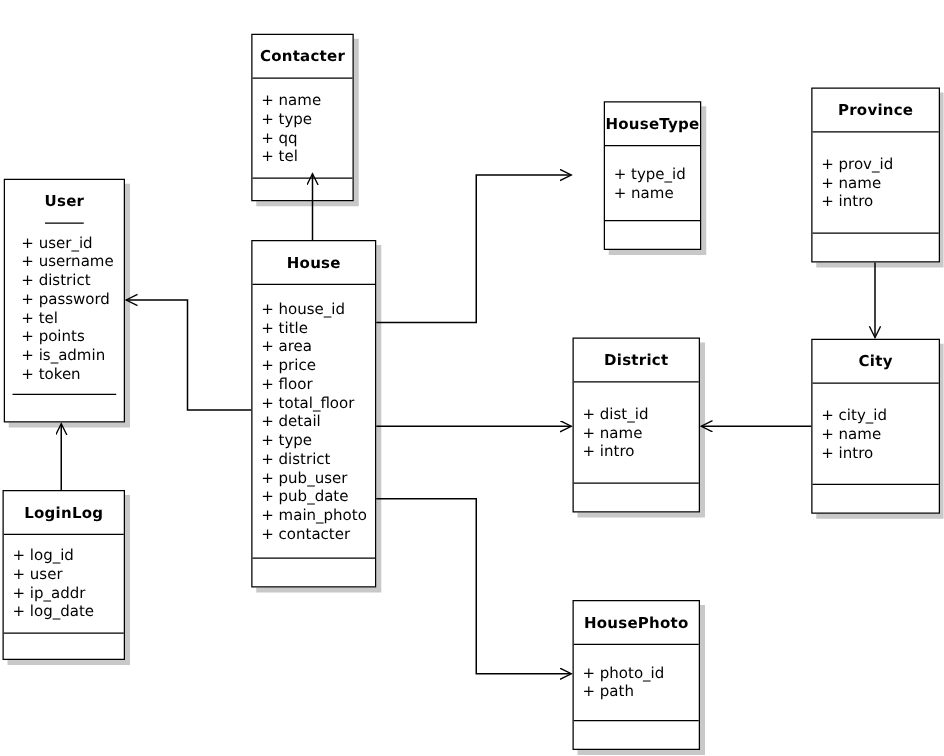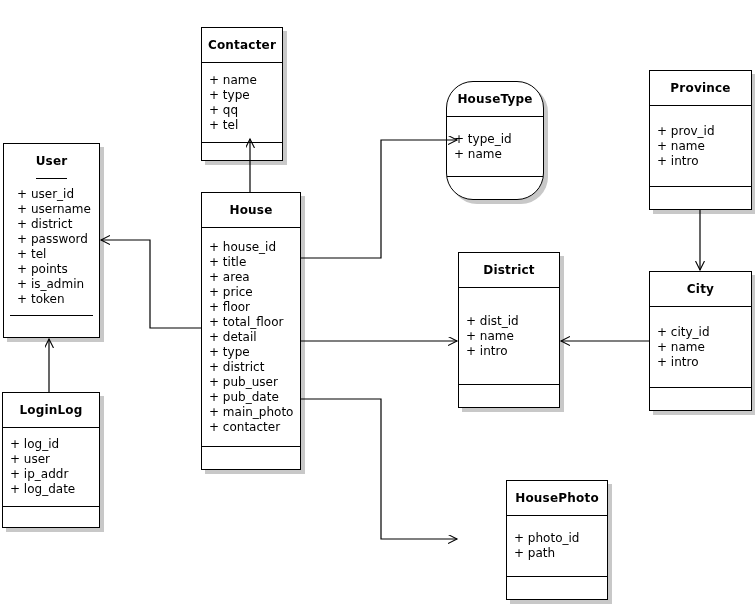--- a/index.html
+++ b/index.html
@@ -121,56 +121,56 @@
     <div class="uml-class" style="left: 2px; top: 392px; width: 98px; height: 136px;">
       <div class="uml-title">LoginLog</div>
       <div class="uml-attrs">
         <div class="uml-attr">+ log_id</div>
         <div class="uml-attr">+ user</div>
         <div class="uml-attr">+ ip_addr</div>
         <div class="uml-attr">+ log_date</div>
       </div>
       <div class="uml-empty" style="height: 20px;"></div>
     </div>
-    <div class="uml-class" style="left: 446px; top: 81px; width: 98px; height: 119px; border-radius: 27px;">
+    <div class="uml-class" style="left: 483px; top: 81px; width: 78px; height: 119px;">
       <div class="uml-title">HouseType</div>
       <div class="uml-attrs">
         <div class="uml-attr">+ type_id</div>
         <div class="uml-attr">+ name</div>
       </div>
       <div class="uml-empty" style="height: 22px;"></div>
     </div>
     <div class="uml-class" style="left: 649px; top: 70px; width: 103px; height: 140px;">
       <div class="uml-title">Province</div>
       <div class="uml-attrs">
         <div class="uml-attr">+ prov_id</div>
         <div class="uml-attr">+ name</div>
         <div class="uml-attr">+ intro</div>
       </div>
       <div class="uml-empty" style="height: 22px;"></div>
     </div>
-    <div class="uml-class" style="left: 458px; top: 252px; width: 102px; height: 156px;">
+    <div class="uml-class" style="left: 458px; top: 270px; width: 102px; height: 140px;">
       <div class="uml-title">District</div>
       <div class="uml-attrs">
         <div class="uml-attr">+ dist_id</div>
         <div class="uml-attr">+ name</div>
         <div class="uml-attr">+ intro</div>
       </div>
       <div class="uml-empty" style="height: 22px;"></div>
     </div>
     <div class="uml-class" style="left: 649px; top: 271px; width: 103px; height: 140px; justify-content: flex-end;">
       <div class="uml-title">City</div>
       <div class="uml-attrs">
         <div class="uml-attr">+ city_id</div>
         <div class="uml-attr">+ name</div>
         <div class="uml-attr">+ intro</div>
       </div>
       <div class="uml-empty" style="height: 22px;"></div>
     </div>
-    <div class="uml-class" style="left: 458px; top: 480px; width: 102px; height: 120px; margin-left: 48px;">
+    <div class="uml-class" style="left: 458px; top: 480px; width: 102px; height: 120px;">
       <div class="uml-title">HousePhoto</div>
       <div class="uml-attrs">
         <div class="uml-attr">+ photo_id</div>
         <div class="uml-attr">+ path</div>
       </div>
       <div class="uml-empty" style="height: 22px;"></div>
     </div>
     <svg id="connector-layer" width="755" height="605" viewBox="0 0 755 605" xmlns="http://www.w3.org/2000/svg">
     <defs>
       <marker id="arrow-open" markerUnits="userSpaceOnUse" markerWidth="12" markerHeight="11" refX="9" refY="4.5" orient="auto">

